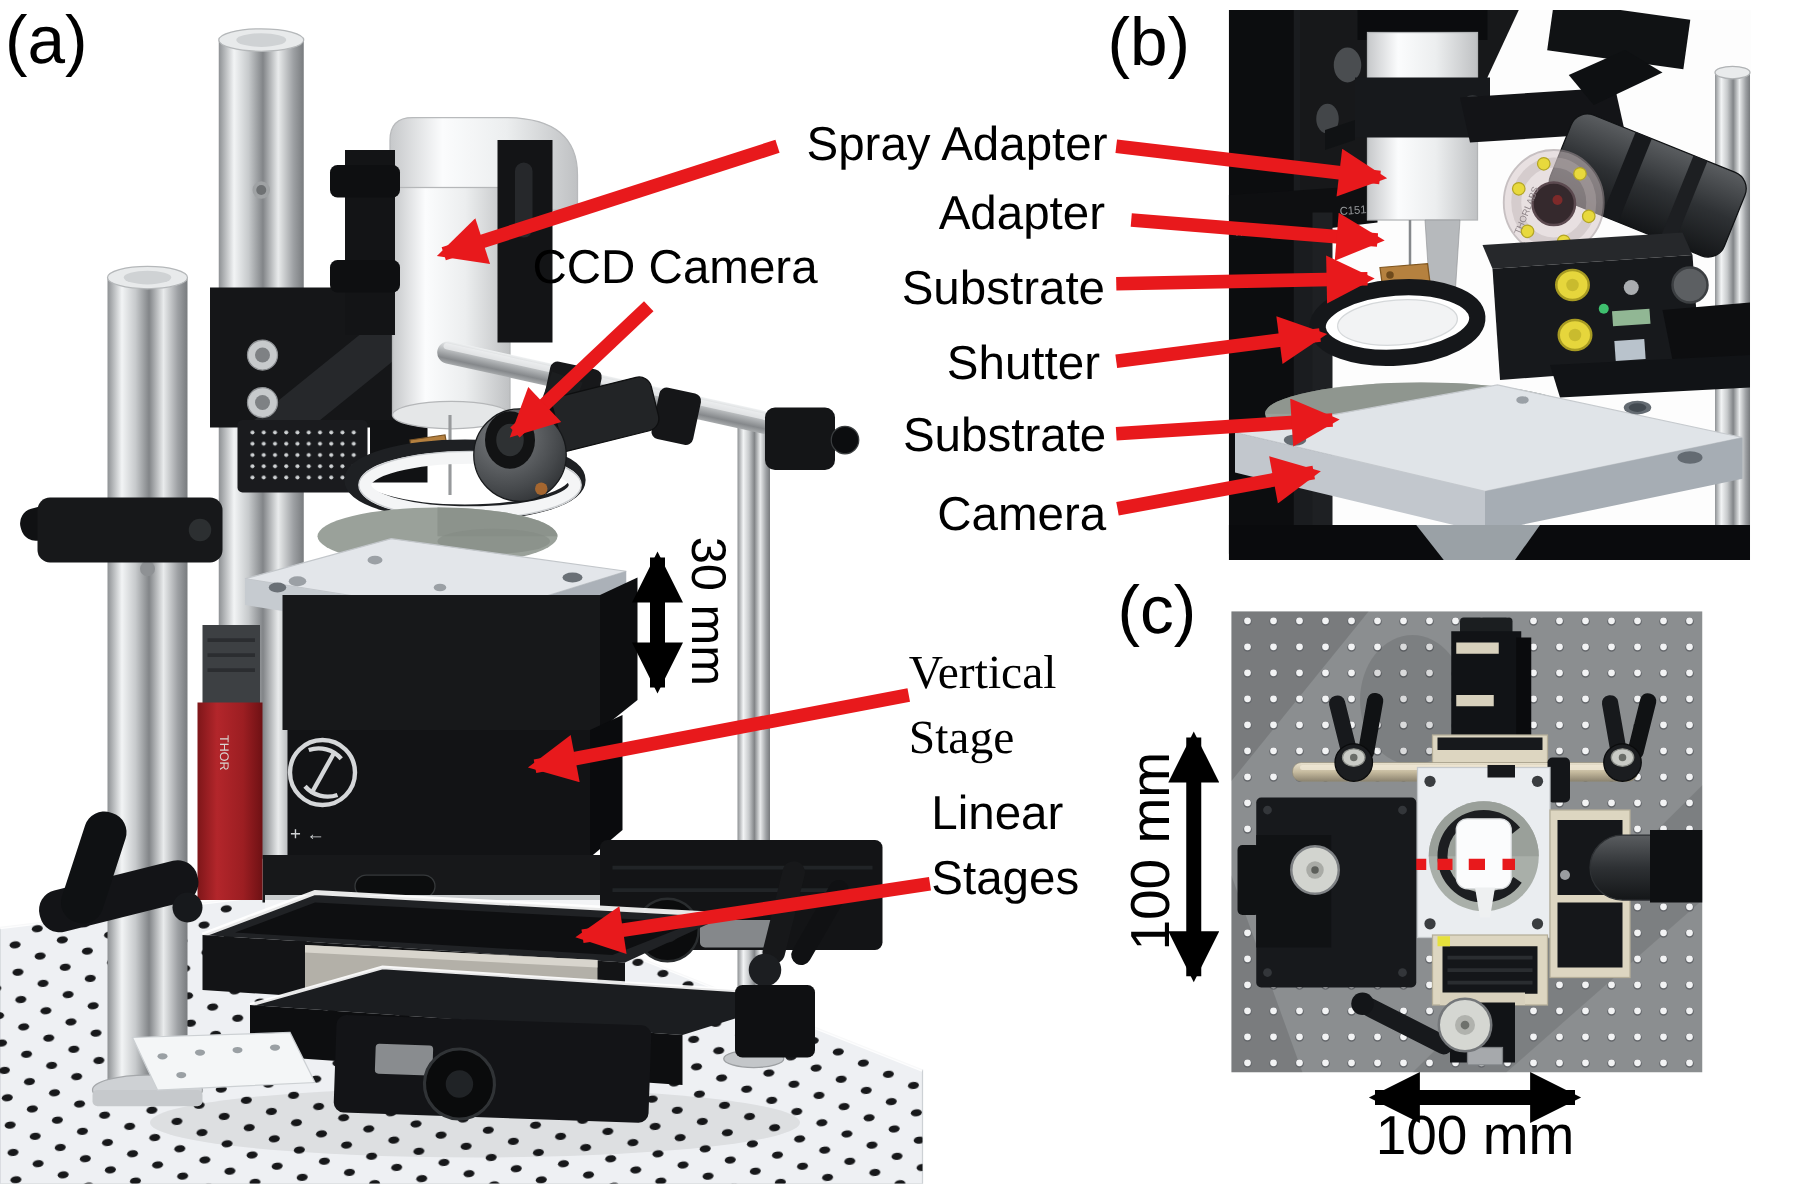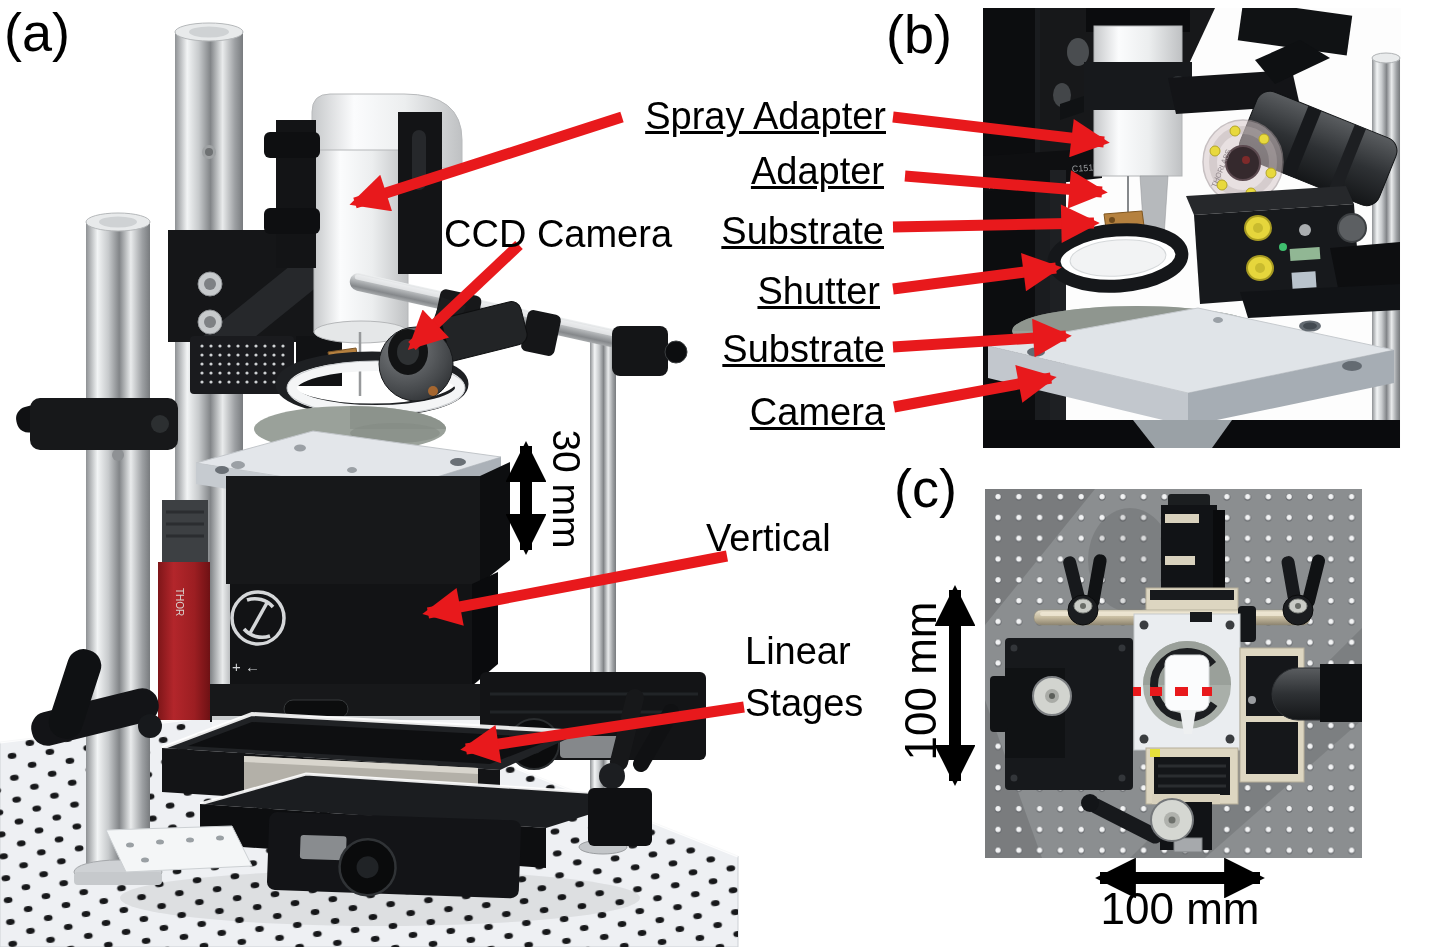--- a/index.html
+++ b/index.html
@@ -4,35 +4,35 @@
 <style>
   html,body{margin:0;padding:0;}
   body{width:1440px;height:947px;position:relative;background:#fff;overflow:hidden;
        font-family:"Liberation Sans", sans-serif;}
   .fig{position:absolute;inset:0;}
   svg.art{position:absolute;left:0;top:0;}
   .txt{position:absolute;color:#000;white-space:nowrap;}
   .lbl{font-size:38px;line-height:1.15;}
   .lbl2{font-size:38px;line-height:1.36;}
   .panel-letter{font-size:54px;line-height:1;}
-  .ralign{text-align:center;text-decoration:underline;}
+  .ralign{text-align:center;}
   .dim{font-size:39px;line-height:1;}
   .dim-lg{font-size:44px;line-height:1;}
   .rot-cw{transform:translate(-50%,-50%) rotate(90deg);}
   .rot-ccw{transform:translate(-50%,-50%) rotate(-90deg);}
   .ctr{transform:translate(-50%,-50%);}
   
   #lab-spray{right:554px;top:95px;}
   #lab-nozzle{right:556px;top:150px;}
   #lab-extractor{right:556px;top:210px;}
   #lab-shutter{right:560px;top:270px;}
   #lab-substrate{right:555px;top:328px;margin-left:42px;}
   #lab-heater{right:555px;top:391px;}
-  #lab-ccd{left:444px;top:193px;margin-top:20px;}
-  #lab-vstage{left:706px;top:513px;}
+  #lab-ccd{left:426px;top:193px;}
+  #lab-vstage{left:727px;top:513px;font-family:Liberation Serif, serif;}
   #lab-lstage{left:745px;top:626px;}
   #let-a{left:4px;top:5px;}
   #let-b{left:886px;top:7px;}
   #let-c{left:894px;top:461px;}
   #dim-30{left:566px;top:489px;}
   #dim-100l{left:921px;top:681px;}
   #dim-100b{left:1180px;top:909px;}
 </style>
 </head>
 <body>
@@ -513,20 +513,21 @@
   <div class="txt lbl ralign" id="lab-spray">Spray Adapter</div>
   <div class="txt lbl ralign" id="lab-nozzle">Adapter</div>
   <div class="txt lbl ralign" id="lab-extractor">Substrate</div>
   <div class="txt lbl ralign" id="lab-shutter">Shutter</div>
   <div class="txt lbl ralign" id="lab-substrate">Substrate</div>
   <div class="txt lbl ralign" id="lab-heater">Camera</div>
   <div class="txt lbl" id="lab-ccd">CCD Camera</div>
 
   <div class="txt lbl2" id="lab-vstage">
     <div>Vertical</div>
+    <div>Stage</div>
   </div>
   <div class="txt lbl2" id="lab-lstage">
     <div>Linear</div>
     <div>Stages</div>
   </div>
 
   <div class="txt dim rot-cw" id="dim-30">30 mm</div>
   <div class="txt dim-lg rot-ccw" id="dim-100l">100 mm</div>
   <div class="txt dim-lg ctr" id="dim-100b">100 mm</div>
 </div>

